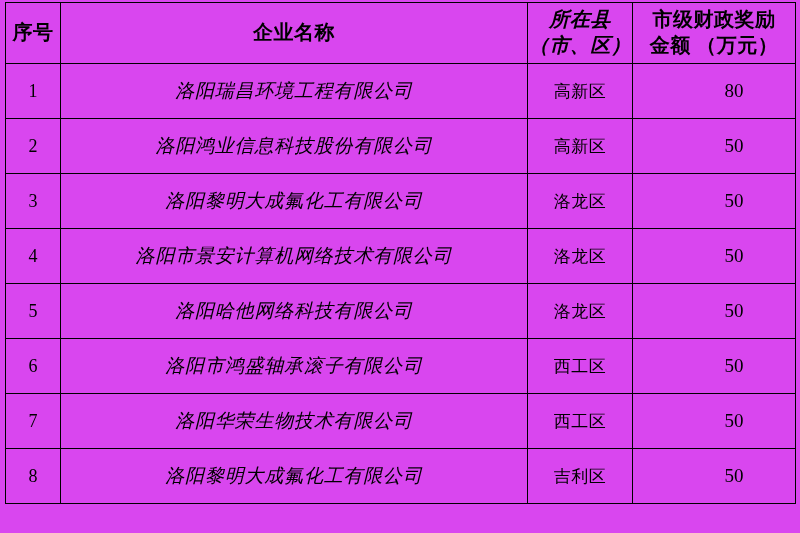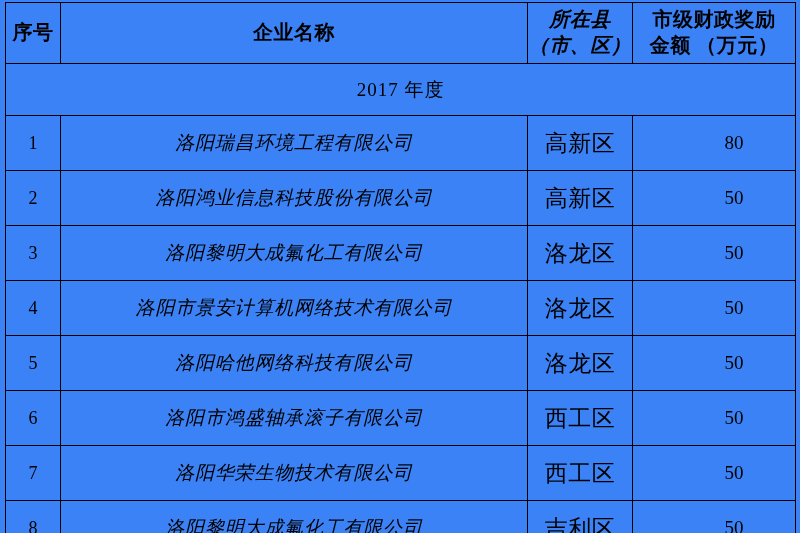--- a/index.html
+++ b/index.html
@@ -11,21 +11,21 @@
     width: 800px;
     height: 533px;
     overflow: hidden;
     font-family: "Liberation Serif", "DejaVu Serif", serif;
     color: #000000;
   }
   .page {
     position: relative;
     width: 800px;
     height: 533px;
-    background: #3b82f6;
+    background: #d946ef;
     overflow: hidden;
   }
   table.award-table {
     border-collapse: collapse;
     table-layout: fixed;
     width: 790px;
     margin-left: 5px;
     margin-top: 2px;
   }
   table.award-table col.c-seq    { width: 55px; }
@@ -66,21 +66,21 @@
   }
   .data-row td.cell-name {
     font-size: 19px;
     letter-spacing: 0.8px;
     font-style: italic;
   }
   .data-row td.cell-seq {
     font-size: 18px;
   }
   .data-row td.cell-county {
-    font-size: 23px;
+    font-size: 17px;
     letter-spacing: 0.5px;
   }
   .data-row td.cell-amount {
     font-size: 19px;
     padding-left: 40px;
   }
   
   .clipped td {
     height: 54px;
   }
@@ -104,23 +104,20 @@
         <td class="hdr-county">
           <span class="l1">所在县</span>
           <span class="l2">（市、区）</span>
         </td>
         <td class="hdr-amount">
           <span class="l1">市级财政奖励</span>
           <span class="l2">金额 （万元）</span>
         </td>
       </tr>
 
-      <tr class="year-row">
-        <td colspan="4">2017 年度</td>
-      </tr>
 
       <tr class="data-row">
         <td class="cell-seq">1</td>
         <td class="cell-name">洛阳瑞昌环境工程有限公司</td>
         <td class="cell-county">高新区</td>
         <td class="cell-amount">80</td>
       </tr>
       <tr class="data-row">
         <td class="cell-seq">2</td>
         <td class="cell-name">洛阳鸿业信息科技股份有限公司</td>

